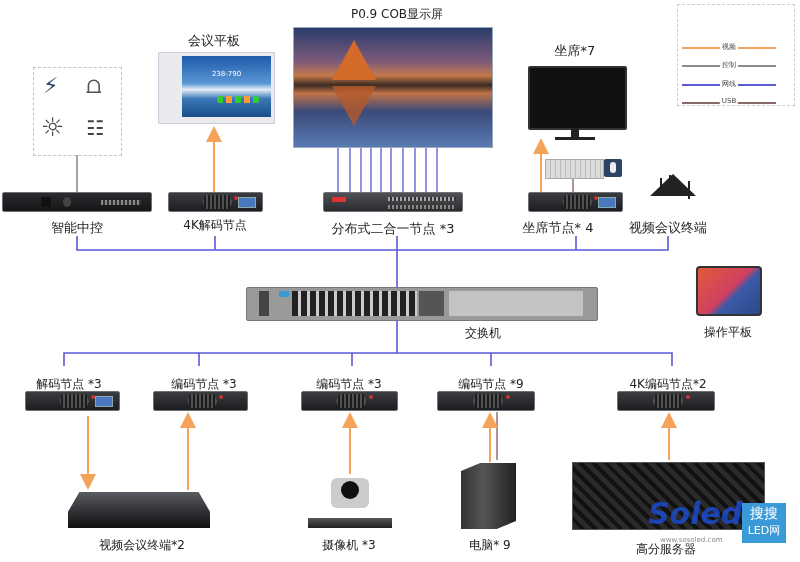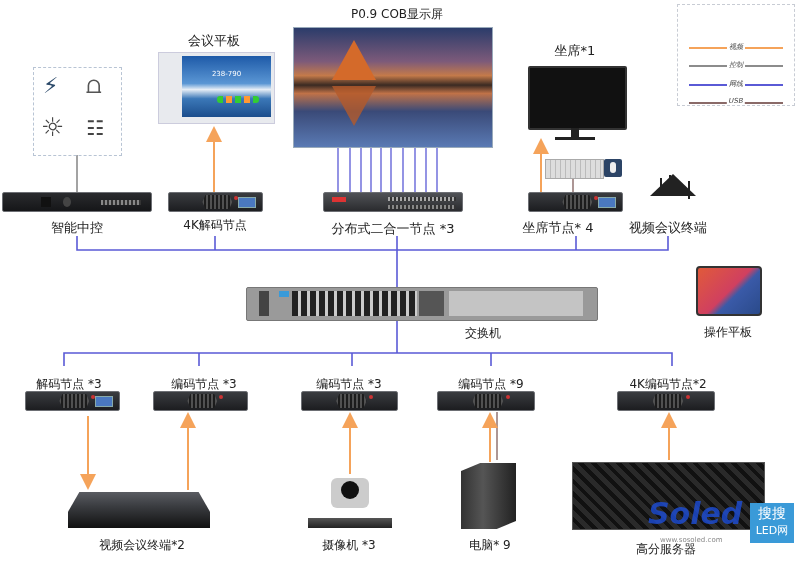--- a/index.html
+++ b/index.html
@@ -6,21 +6,21 @@
   body{width:800px;height:562px;position:relative;overflow:hidden;font-family:"DejaVu Sans","Liberation Sans",sans-serif;}
   .abs{position:absolute;}
   .lbl{position:absolute;font-size:12px;color:#222;white-space:nowrap;transform:translateX(-50%);text-align:center;}
   .rack{position:absolute;background:linear-gradient(#3a3c40,#1c1d20);border:1px solid #6d6f74;border-radius:2px;box-sizing:border-box;overflow:hidden;}
   .rack .hex{position:absolute;top:2px;bottom:2px;left:36%;width:32%;background:repeating-linear-gradient(90deg,#555 0 2px,#1a1a1a 2px 4px);clip-path:polygon(10% 0,90% 0,100% 50%,90% 100%,10% 100%,0 50%);opacity:.9;}
   .rack .usb{position:absolute;right:6px;top:4px;width:16px;height:9px;background:#4a78c0;border:1px solid #8aa;}
   .rack .dot{position:absolute;right:24px;top:3px;width:4px;height:4px;background:#c33;border-radius:50%;}
   svg.lines{position:absolute;left:0;top:0;}
   .legend{position:absolute;left:677px;top:4px;width:118px;height:102px;border:1px dashed #c8ccd4;background:#fff;box-sizing:border-box;}
   .legend .title{position:absolute;left:0;right:0;top:13px;text-align:center;font-size:13px;font-style:italic;color:#333;}
-  .legend .row{position:absolute;left:11px;width:94px;height:10px;font-style:italic;}
+  .legend .row{position:absolute;left:4px;width:94px;height:10px;}
   .legend .row .ln{position:absolute;left:0;right:0;top:4px;height:2px;}
   .legend .row .tx{position:absolute;left:50%;top:-1px;transform:translateX(-50%);background:#fff;padding:0 2px;font-size:7px;color:#444;}
 </style>
 </head>
 <body>
 
 <svg class="lines" width="800" height="562">
   <defs>
     <marker id="arr" markerWidth="8" markerHeight="8" refX="4" refY="4" orient="auto-start-reverse">
       <path d="M0,0 L8,4 L0,8 z" fill="#f5a35a"></path>
@@ -122,21 +122,21 @@
   <div class="abs" style="left:38px;top:58px;width:0;height:0;border-left:22px solid transparent;border-right:22px solid transparent;border-top:40px solid #b45a2a;opacity:.8;"></div>
 </div>
 
 <div class="rack" style="left:323px;top:192px;width:140px;height:20px;background:linear-gradient(#505256,#2a2b2e);">
   <div class="abs" style="left:8px;top:4px;width:14px;height:5px;background:#d33;"></div>
   <div class="abs" style="left:64px;top:4px;width:68px;height:4px;background:repeating-linear-gradient(90deg,#aaa 0 2px,#333 2px 4px);"></div>
   <div class="abs" style="left:64px;top:12px;width:68px;height:4px;background:repeating-linear-gradient(90deg,#888 0 2px,#333 2px 4px);"></div>
 </div>
 <div class="lbl" style="left:393px;top:220px;font-size:13px">分布式二合一节点 *3</div>
 
-<div class="lbl" style="left:575px;top:42px;font-size:13px">坐席*1</div>
+<div class="lbl" style="left:575px;top:42px;font-size:13px">坐席*7</div>
 <div class="abs" style="left:528px;top:66px;width:95px;height:60px;background:#111;border:2px solid #333;border-radius:2px;"></div>
 <div class="abs" style="left:571px;top:128px;width:8px;height:10px;background:#222;"></div>
 <div class="abs" style="left:555px;top:137px;width:40px;height:3px;background:#222;"></div>
 <div class="abs" style="left:545px;top:159px;width:57px;height:18px;background:repeating-linear-gradient(90deg,#ddd 0 4px,#bbb 4px 5px);border:1px solid #aaa;"></div>
 <div class="abs" style="left:604px;top:159px;width:18px;height:18px;background:#2c4466;border-radius:2px;">
     <div class="abs" style="left:6px;top:3px;width:6px;height:11px;background:#eee;border-radius:3px;"></div>
   </div>
 <div class="rack" style="left:528px;top:192px;width:95px;height:20px;">
     <div class="hex"></div>
     <div class="usb"></div>
@@ -202,17 +202,17 @@
 <div class="abs" style="left:308px;top:518px;width:84px;height:10px;background:linear-gradient(#555,#222);"></div>
 <div class="lbl" style="left:349px;top:537px">摄像机 *3</div>
 
 <div class="abs" style="left:461px;top:463px;width:55px;height:66px;background:linear-gradient(90deg,#333 0%,#555 40%,#222 100%);clip-path:polygon(0 12%,35% 0,100% 0,100% 88%,65% 100%,0 100%);"></div>
 <div class="lbl" style="left:490px;top:537px">电脑* 9</div>
 
 <div class="abs" style="left:572px;top:462px;width:191px;height:66px;background:repeating-linear-gradient(45deg,#2a2a2a 0 5px,#111 5px 9px);border:1px solid #555;"></div>
 <div class="lbl" style="left:666px;top:541px">高分服务器</div>
 
 <div class="abs" style="left:648px;top:496px;font-size:30px;font-weight:bold;font-style:italic;color:#1d4ed8;opacity:.8">Soled</div>
-<div class="abs" style="left:742px;top:503px;width:44px;height:40px;background:#3a9ad8;color:#fff;text-align:center;margin-left:8px;">
+<div class="abs" style="left:742px;top:503px;width:44px;height:40px;background:#3a9ad8;color:#fff;text-align:center;">
   <div style="font-size:14px;line-height:20px">搜搜</div>
   <div style="font-size:11px;line-height:16px">LED网</div>
 </div>
 <div class="abs" style="left:660px;top:536px;font-size:7px;color:#888">www.sosoled.com</div>
 
 </body></html>

